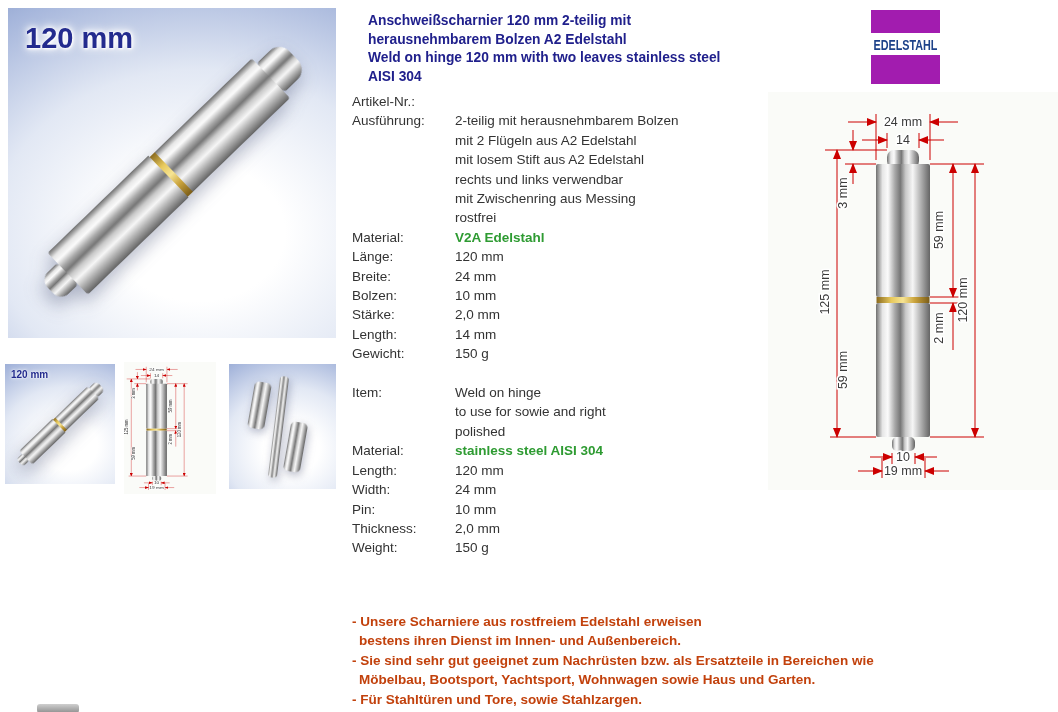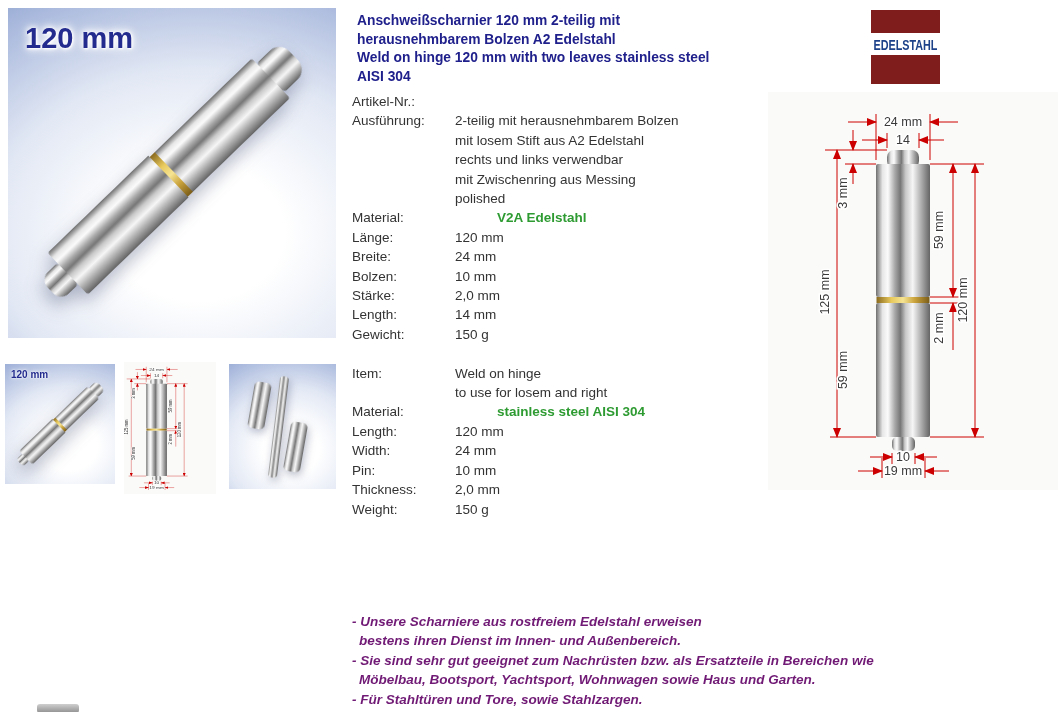--- a/index.html
+++ b/index.html
@@ -31,34 +31,34 @@
   #thumb1 .h-cap{width:13px;height:10px;border-radius:5px 5px 2px 2px;}
   #thumb1 .h-upper{width:17px;height:45px;}
   #thumb1 .h-ring{width:17px;height:3px;}
   #thumb1 .h-lower{width:19px;height:46px;}
   #thumb1 .h-stub{width:10px;height:8px;border-radius:2px 2px 4px 4px;}
   #thumb2{left:124px;top:362px;width:92px;height:132px;background:#fff;}
   #thumb3{left:229px;top:364px;width:107px;height:125px;}
   .rod{position:absolute;border-radius:5px;filter:drop-shadow(2px 3px 4px rgba(60,70,110,.35));}
 
   
-  #title{position:absolute;left:357px;top:12px;width:500px;font-size:13.8px;font-weight:bold;
+  #title{position:absolute;left:368px;top:12px;width:500px;font-size:13.8px;font-weight:bold;
          color:#20208c;line-height:18.6px;}
   #specs{position:absolute;left:352px;top:92px;width:480px;}
   .spec-row{display:flex;font-size:13.5px;line-height:19.4px;color:#333;}
   .spec-row .lab{width:103px;flex:none;}
   .spec-row .val{flex:1;}
-  .green{color:#2e9b32;font-weight:bold;margin-left:42px;}
+  .green{color:#2e9b32;font-weight:bold;}
   .spacer{height:19.4px;}
   #notes{position:absolute;left:352px;top:612px;width:620px;font-size:13.5px;font-weight:bold;
-         font-style:italic;color:#701a75;line-height:19.4px;}
+         color:#c2410c;line-height:19.4px;}
   #notes .indent{padding-left:7px;}
 
   
-  #badge{position:absolute;left:871px;top:10px;width:69px;height:74px;background:#7f1d1d;}
+  #badge{position:absolute;left:871px;top:10px;width:69px;height:74px;background:#a21caf;}
   #badge .band{position:absolute;left:0;top:23px;width:69px;height:22px;background:#fff;
        display:flex;align-items:center;justify-content:center;}
   #badge .band span{font-size:15px;font-weight:bold;color:#1d4289;letter-spacing:0;
        transform:scaleX(0.72);white-space:nowrap;}
 
   
   #drawing-tint{position:absolute;left:768px;top:92px;width:290px;height:398px;background:#fafbf8;}
   #tech-svg{position:absolute;left:818px;top:100px;width:240px;height:390px;}
   #thumb2 svg{display:block;}
   .dimtxt{font-family:"Liberation Sans",sans-serif;font-size:12.5px;fill:#3a3a3a;
@@ -117,33 +117,37 @@
   <div id="specs">
     <div class="spec-row">
         <span class="lab">Artikel-Nr.:</span>
       </div>
     <div class="spec-row">
         <span class="lab">Ausführung:</span>
         <span class="val">2-teilig mit herausnehmbarem Bolzen</span>
       </div>
     <div class="spec-row">
         <span class="lab"></span>
+        <span class="val">mit 2 Flügeln aus A2 Edelstahl</span>
+      </div>
+    <div class="spec-row">
+        <span class="lab"></span>
         <span class="val">mit losem Stift aus A2 Edelstahl</span>
       </div>
     <div class="spec-row">
         <span class="lab"></span>
         <span class="val">rechts und links verwendbar</span>
       </div>
     <div class="spec-row">
         <span class="lab"></span>
         <span class="val">mit Zwischenring aus Messing</span>
       </div>
     <div class="spec-row">
         <span class="lab"></span>
-        <span class="val">polished</span>
+        <span class="val">rostfrei</span>
       </div>
     <div class="spec-row">
         <span class="lab">Material:</span>
         <span class="val green">V2A Edelstahl</span>
       </div>
     <div class="spec-row">
         <span class="lab">Länge:</span>
         <span class="val">120 mm</span>
       </div>
     <div class="spec-row">
@@ -169,24 +173,25 @@
     <div class="spacer"></div>
     <div class="spec-row">
         <span class="lab">Item:</span>
         <span class="val">Weld on hinge</span>
       </div>
     <div class="spec-row">
         <span class="lab"></span>
       </div>
     <div class="spec-row">
         <span class="lab"></span>
-        <span class="val">to use for losem and right</span>
-      </div>
-    <div class="spec-row">
-        <span class="lab"></span>
+        <span class="val">to use for sowie and right</span>
+      </div>
+    <div class="spec-row">
+        <span class="lab"></span>
+        <span class="val">polished</span>
       </div>
     <div class="spec-row">
         <span class="lab">Material:</span>
         <span class="val green">stainless steel AISI 304</span>
       </div>
     <div class="spec-row">
         <span class="lab">Length:</span>
         <span class="val">120 mm</span>
       </div>
     <div class="spec-row">

